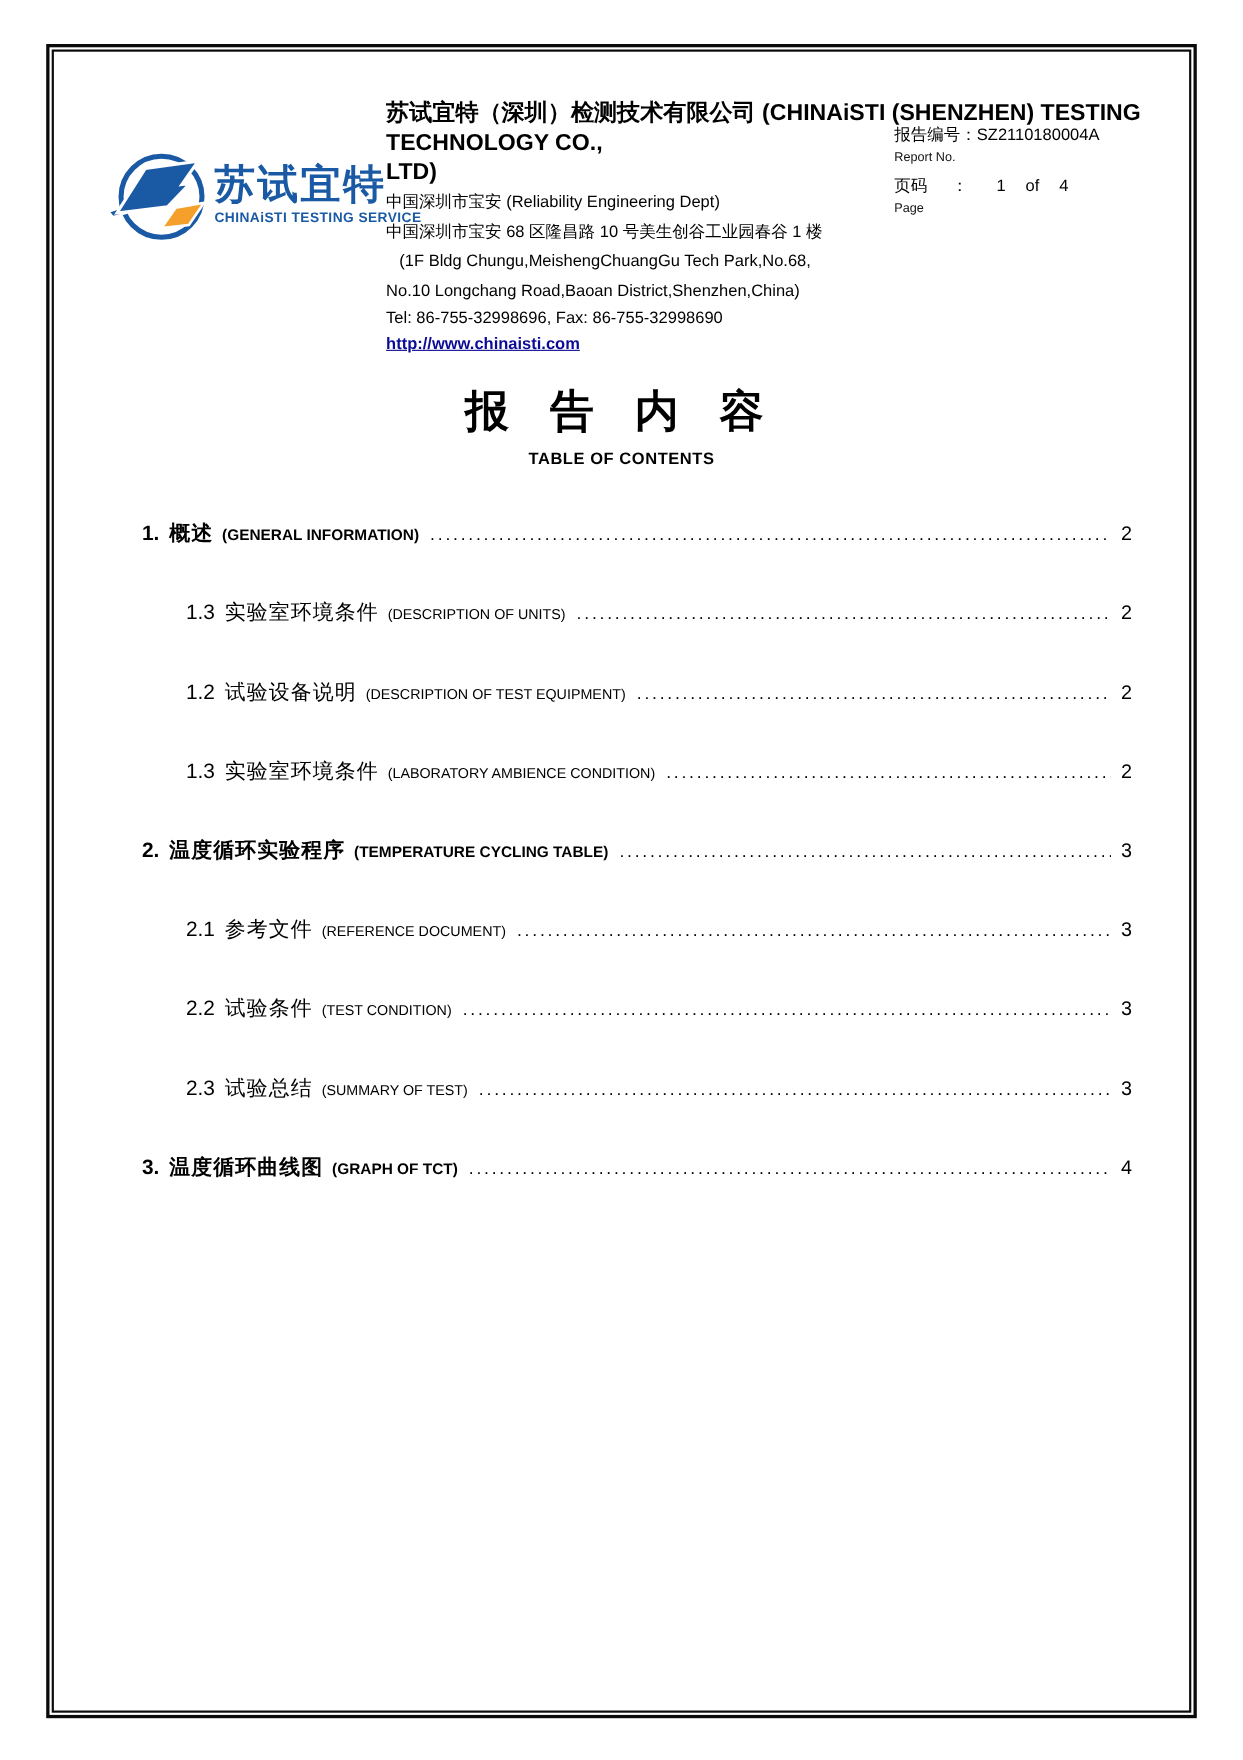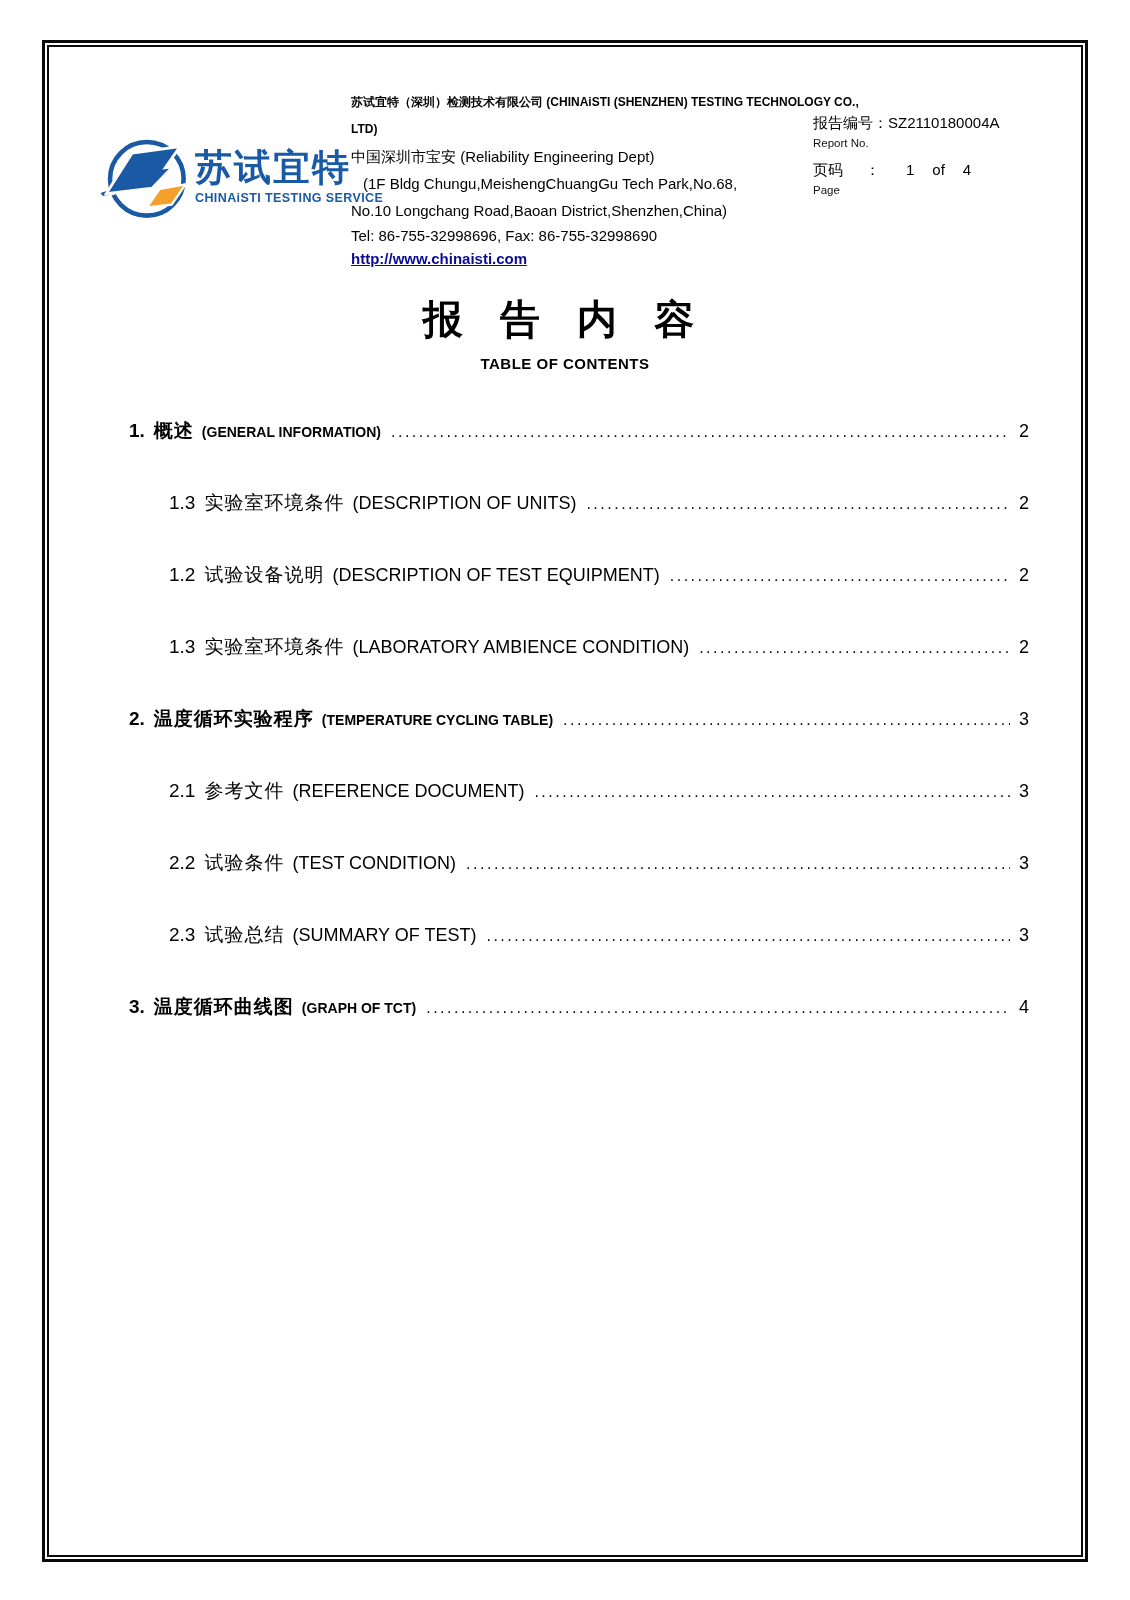--- a/index.html
+++ b/index.html
@@ -18,21 +18,21 @@
   .logo-block { width:252px; flex:0 0 252px; padding-top:48px; }
   .logo-row { display:flex; align-items:center; }
   .logo-mark { width:92px; height:92px; flex:0 0 92px; }
   .logo-text { margin-left:4px; }
   .brand-cn { font-size:37px; font-weight:bold; color:#1a5aa5; letter-spacing:2px;
     line-height:1.0; white-space:nowrap; }
   .brand-en { font-size:12.5px; font-weight:bold; color:#1a5aa5; letter-spacing:.4px;
     margin-top:5px; white-space:nowrap; }
 
   .info-col { flex:1; position:relative; padding-top:6px; font-size:15px; line-height:27px; }
-  .co-line { font-weight:bold; font-size:12px; line-height:27px; }
+  .co-line { font-weight:bold; font-size:21px; line-height:27px; }
   .addr-en1 { padding-left:12px; }
   .tel-line { line-height:24px; }
   .site-line { line-height:22px; }
   .site-link { color:#0b0b96; font-weight:bold; text-decoration:underline; cursor:pointer; }
 
   .report-box { position:absolute; left:462px; top:26px; width:290px; font-size:15px; }
   .rb-line { white-space:nowrap; }
   .rb-sub { font-size:11.5px; line-height:14px; color:#111; }
   .rb-page { margin-top:6px; }
   .rb-page .colon { margin:0 26px 0 22px; }
@@ -43,21 +43,21 @@
   .title-block { text-align:center; margin-top:22px; }
   .title-cn { font-size:40px; font-weight:bold; letter-spacing:13px; }
   .title-en { font-size:15px; font-weight:bold; letter-spacing:.5px; margin-top:8px; }
 
   
   .toc { margin-top:46px; padding:0 52px 0 80px; }
   .toc-row { display:flex; align-items:baseline; margin-bottom:46px; white-space:nowrap; }
   .toc-row.sub { padding-left:40px; }
   .toc-num { font-size:19px; margin-right:9px; }
   .toc-cn  { font-size:19px; margin-right:8px; letter-spacing:1px; }
-  .toc-en  { font-size:18px; }
+  .toc-en  { font-size:13px; }
   .toc-row.main .toc-num, .toc-row.main .toc-cn { font-weight:bold; }
   .toc-row.main .toc-en { font-weight:bold; font-size:14px; }
   .leader { flex:1 1 auto; overflow:hidden; margin:0 3px 0 10px; font-size:16px;
     letter-spacing:2.5px; }
   .leader::after { content:"....................................................................................................................................................................."; }
   .toc-page { font-size:18px; flex:0 0 auto; width:16px; text-align:right; }
 </style>
 </head>
 <body>
 
@@ -81,20 +81,21 @@
               <div class="brand-cn">苏试宜特</div>
               <div class="brand-en">CHINAiSTI TESTING SERVICE</div>
             </span>
           </div>
         </div>
 
         <div class="info-col">
           <div class="co-line">苏试宜特（深圳）检测技术有限公司 (CHINAiSTI (SHENZHEN) TESTING TECHNOLOGY CO.,</div>
           <div class="co-line">LTD)</div>
           <div>中国深圳市宝安 (Reliability Engineering Dept)</div>
+          <div>中国深圳市宝安 68 区隆昌路 10 号美生创谷工业园春谷 1 楼</div>
           <div class="addr-en1">(1F Bldg Chungu,MeishengChuangGu Tech Park,No.68,</div>
           <div>No.10 Longchang Road,Baoan District,Shenzhen,China)</div>
           <div class="tel-line">Tel: 86-755-32998696, Fax: 86-755-32998690</div>
           <div class="site-line">
             <a class="site-link">http://www.chinaisti.com</a>
           </div>
 
           <div class="report-box">
             <div class="rb-line">
               <span>报告编号：</span><span>SZ2110180004A</span>

